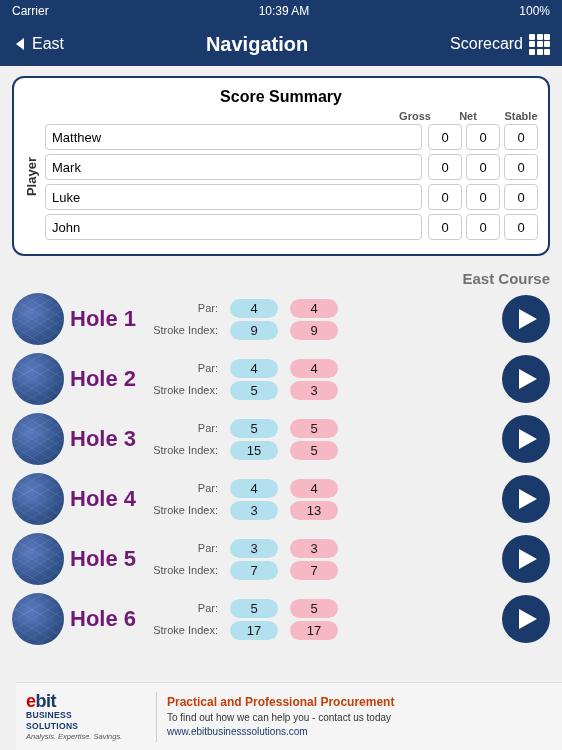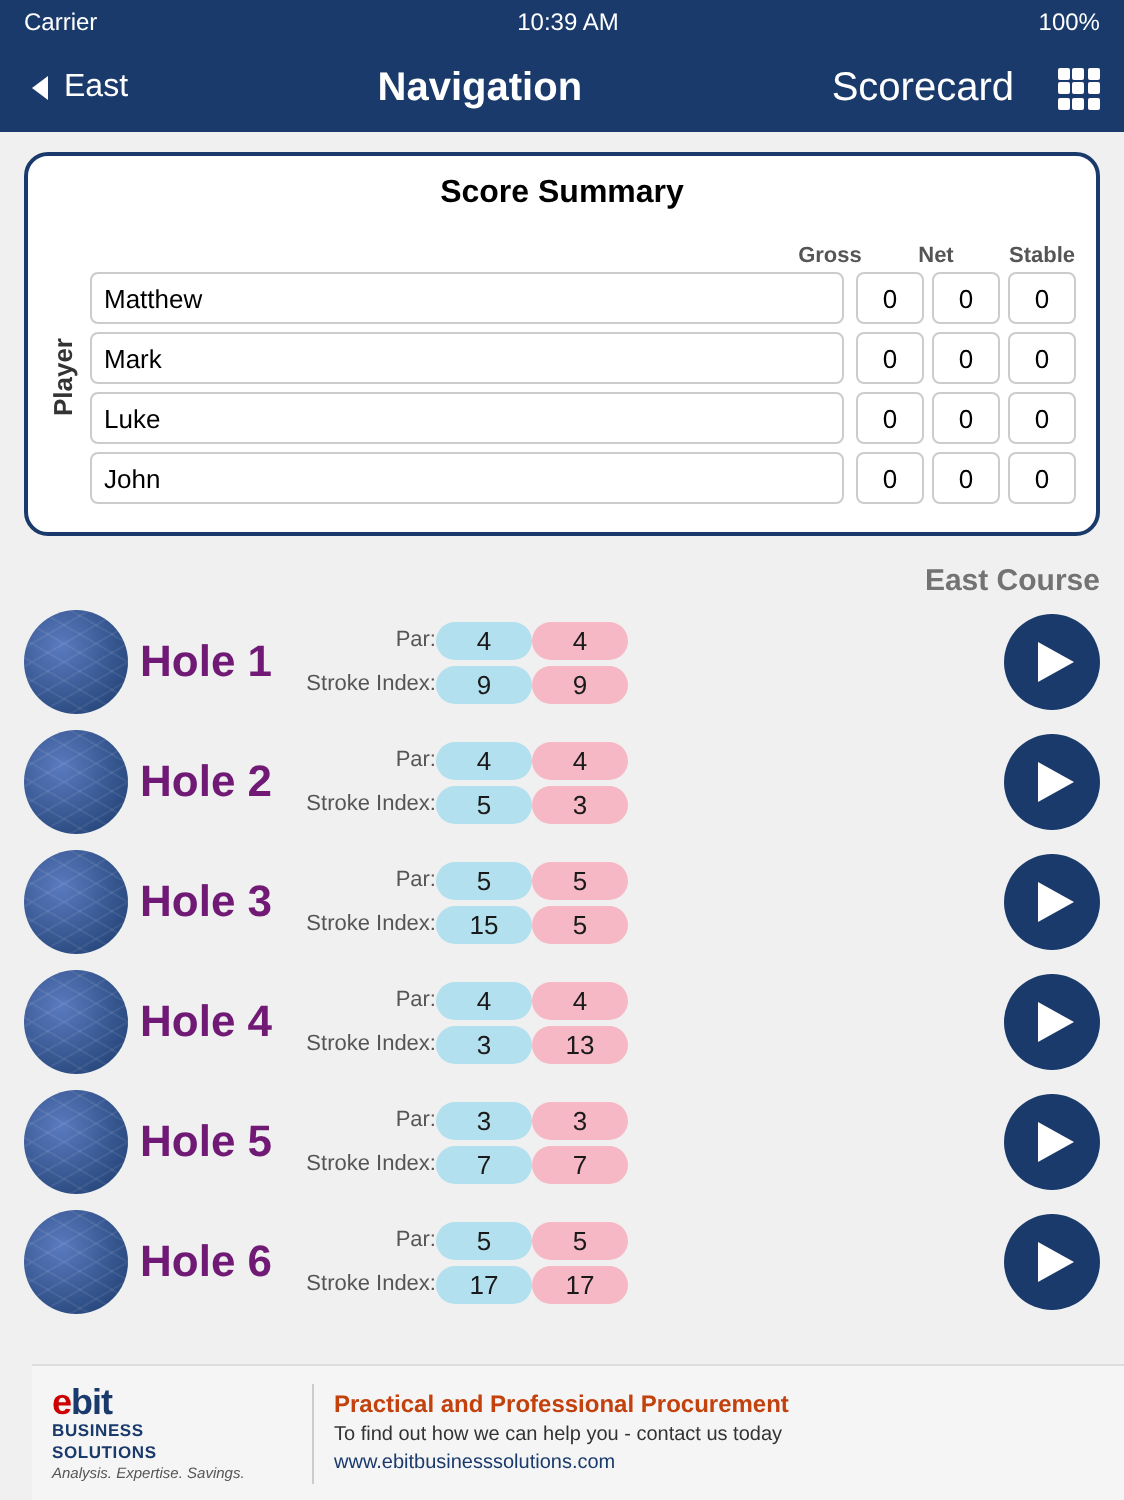--- a/index.html
+++ b/index.html
@@ -33,39 +33,39 @@
       justify-content: space-between;
       align-items: center;
       padding: 8px 12px;
       height: 44px;
     }
     .nav-back {
       display: flex; align-items: center; gap: 4px;
       color: white; font-size: 16px; cursor: pointer;
     }
     .nav-title { color: white; font-size: 20px; font-weight: 600; }
-    .nav-scorecard { display: flex; align-items: center; gap: 22px; color: white; font-size: 20px; cursor: pointer; }
+    .nav-scorecard { display: flex; align-items: center; gap: 6px; color: white; font-size: 16px; cursor: pointer; }
     .grid-icon {
       display: grid; grid-template-columns: repeat(3,6px); gap: 1.5px;
     }
     .grid-cell { width: 6px; height: 6px; background: white; border-radius: 1px; }
 
     
     .score-summary-container {
       margin: 10px 12px;
       background: white;
       border: 2px solid #1a3a6b;
       border-radius: 12px;
       padding: 10px;
     }
     .score-summary-title {
       text-align: center;
       font-size: 16px;
       font-weight: 700;
-      margin-bottom: 16px;
+      margin-bottom: 4px;
     }
     .score-table-wrapper {
       display: flex;
       align-items: center;
     }
     .player-label {
       writing-mode: vertical-rl;
       transform: rotate(180deg);
       font-size: 13px;
       font-weight: 600;
@@ -161,21 +161,21 @@
     }
     .hole-info {
       flex: 1;
       display: flex;
       flex-direction: column;
       gap: 3px;
     }
     .hole-info-row {
       display: flex;
       align-items: center;
-      gap: 0;
+      gap: 12px;
     }
     .info-label {
       font-size: 11px;
       color: #555;
       width: 72px;
       text-align: right;
     }
     .pill {
       border-radius: 20px;
       padding: 2px 14px;

